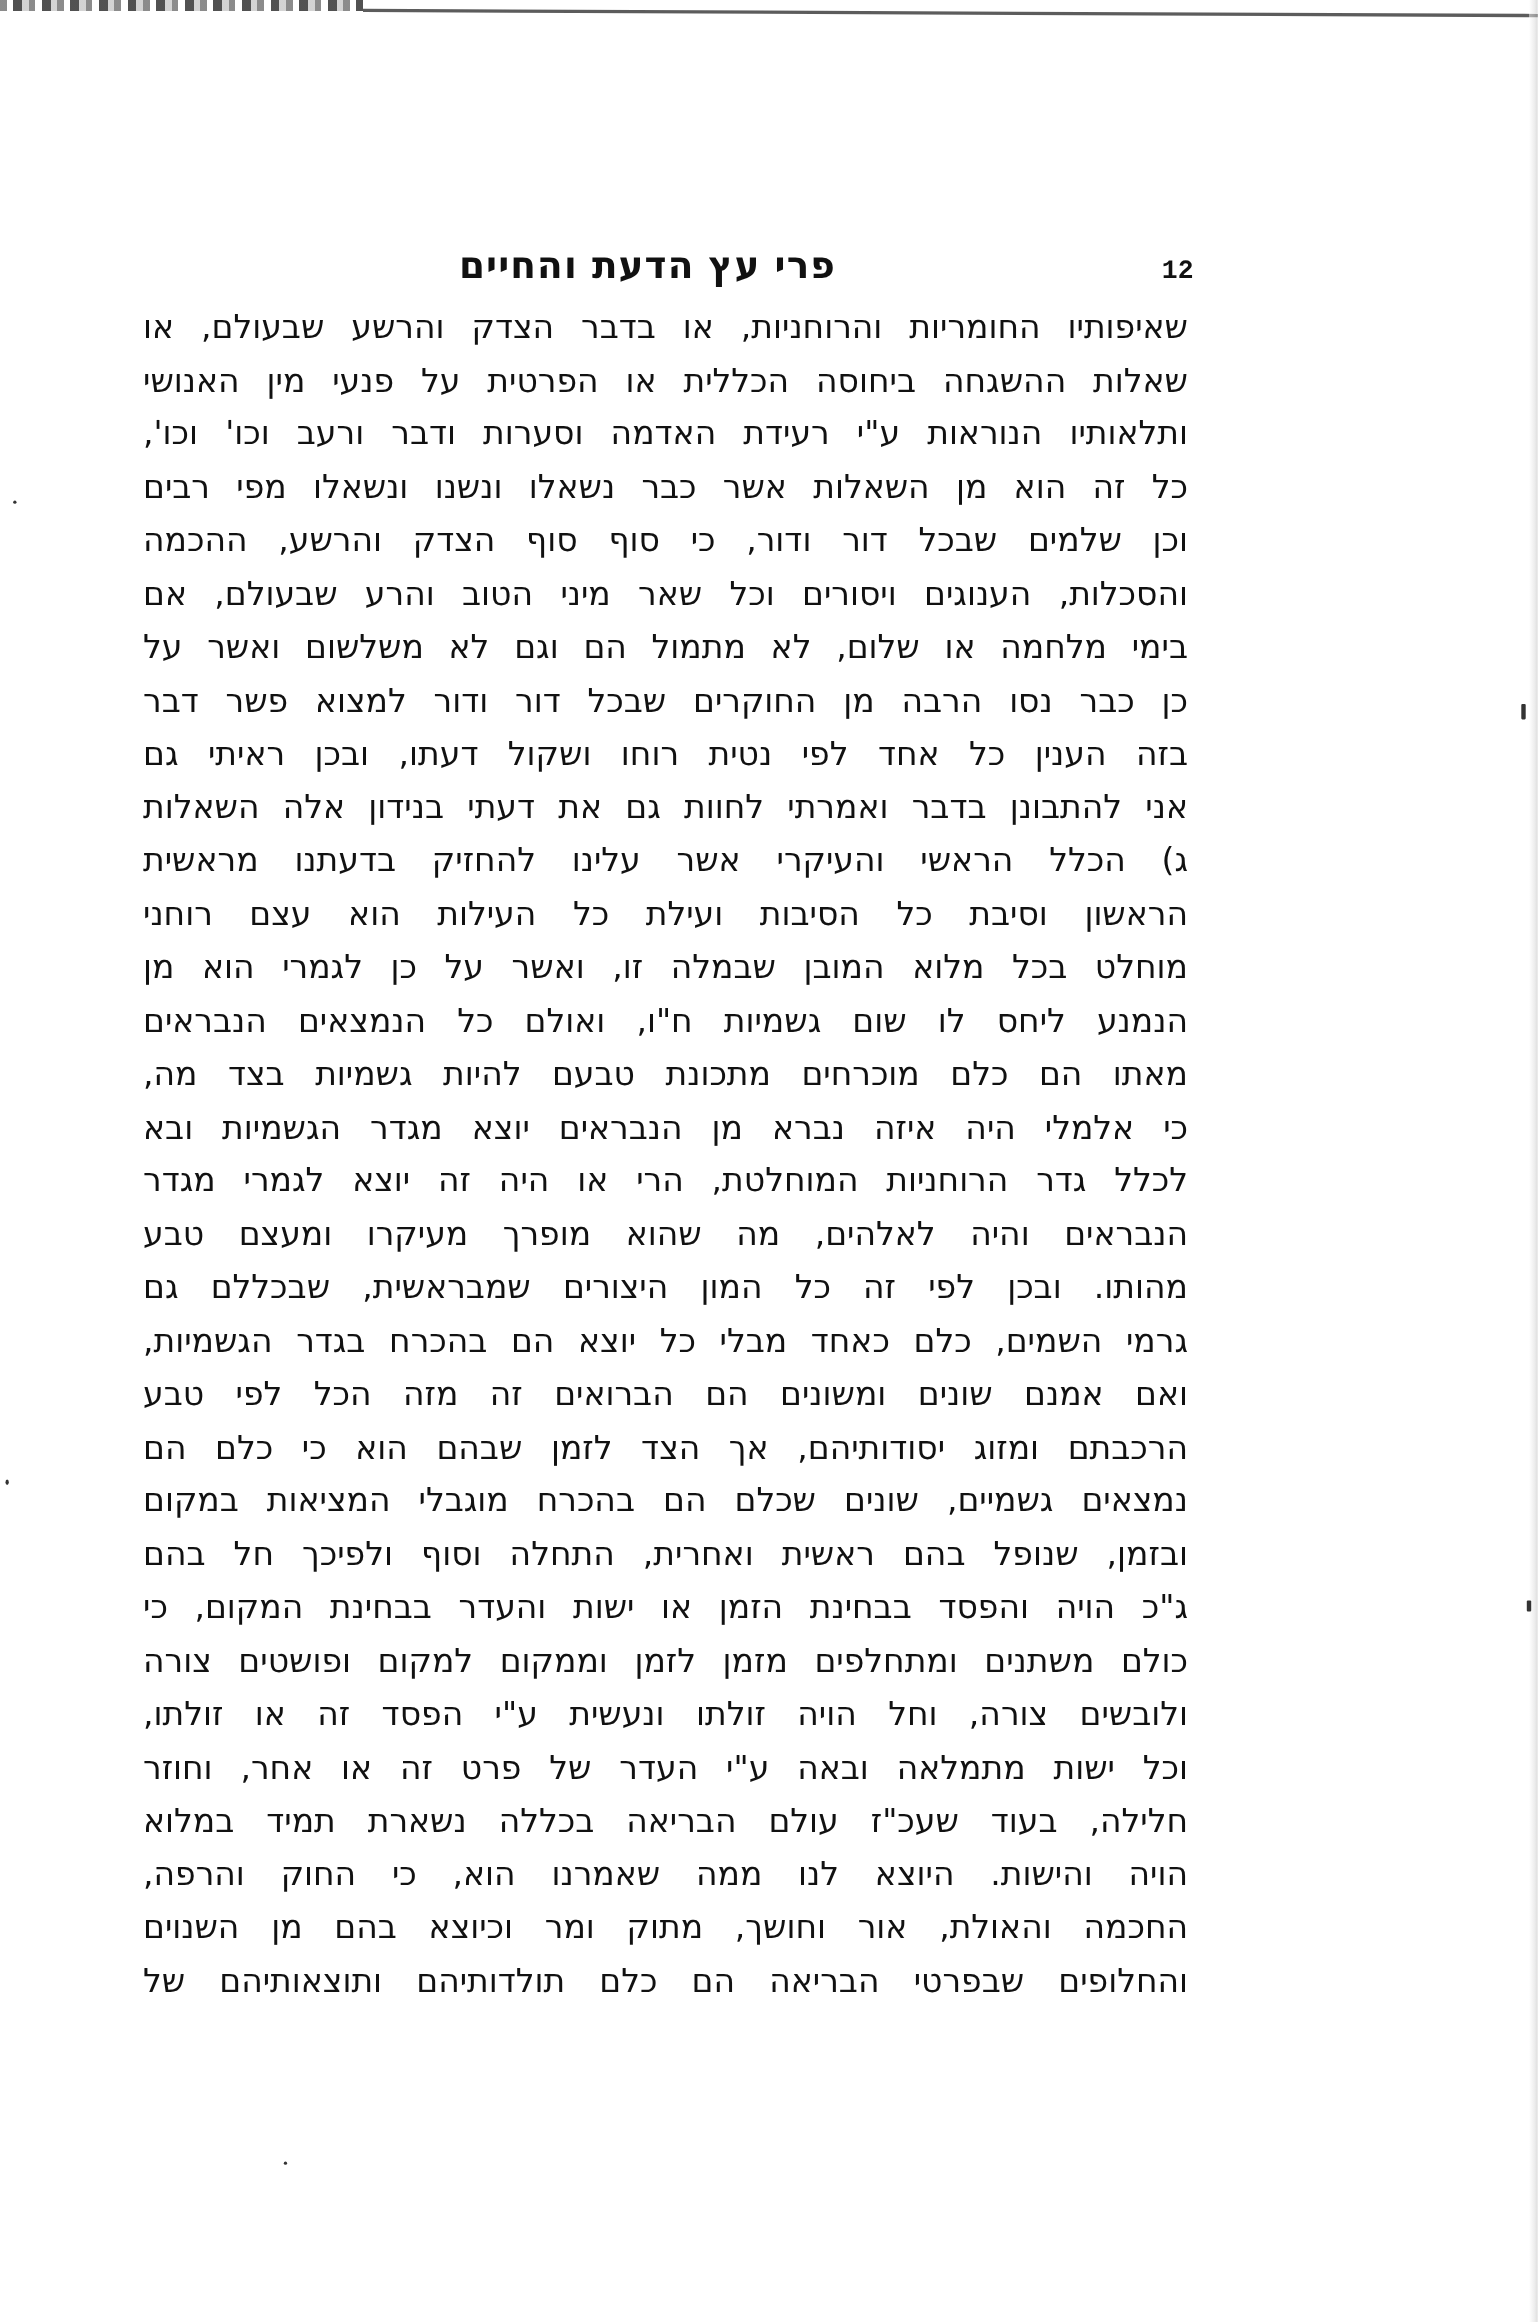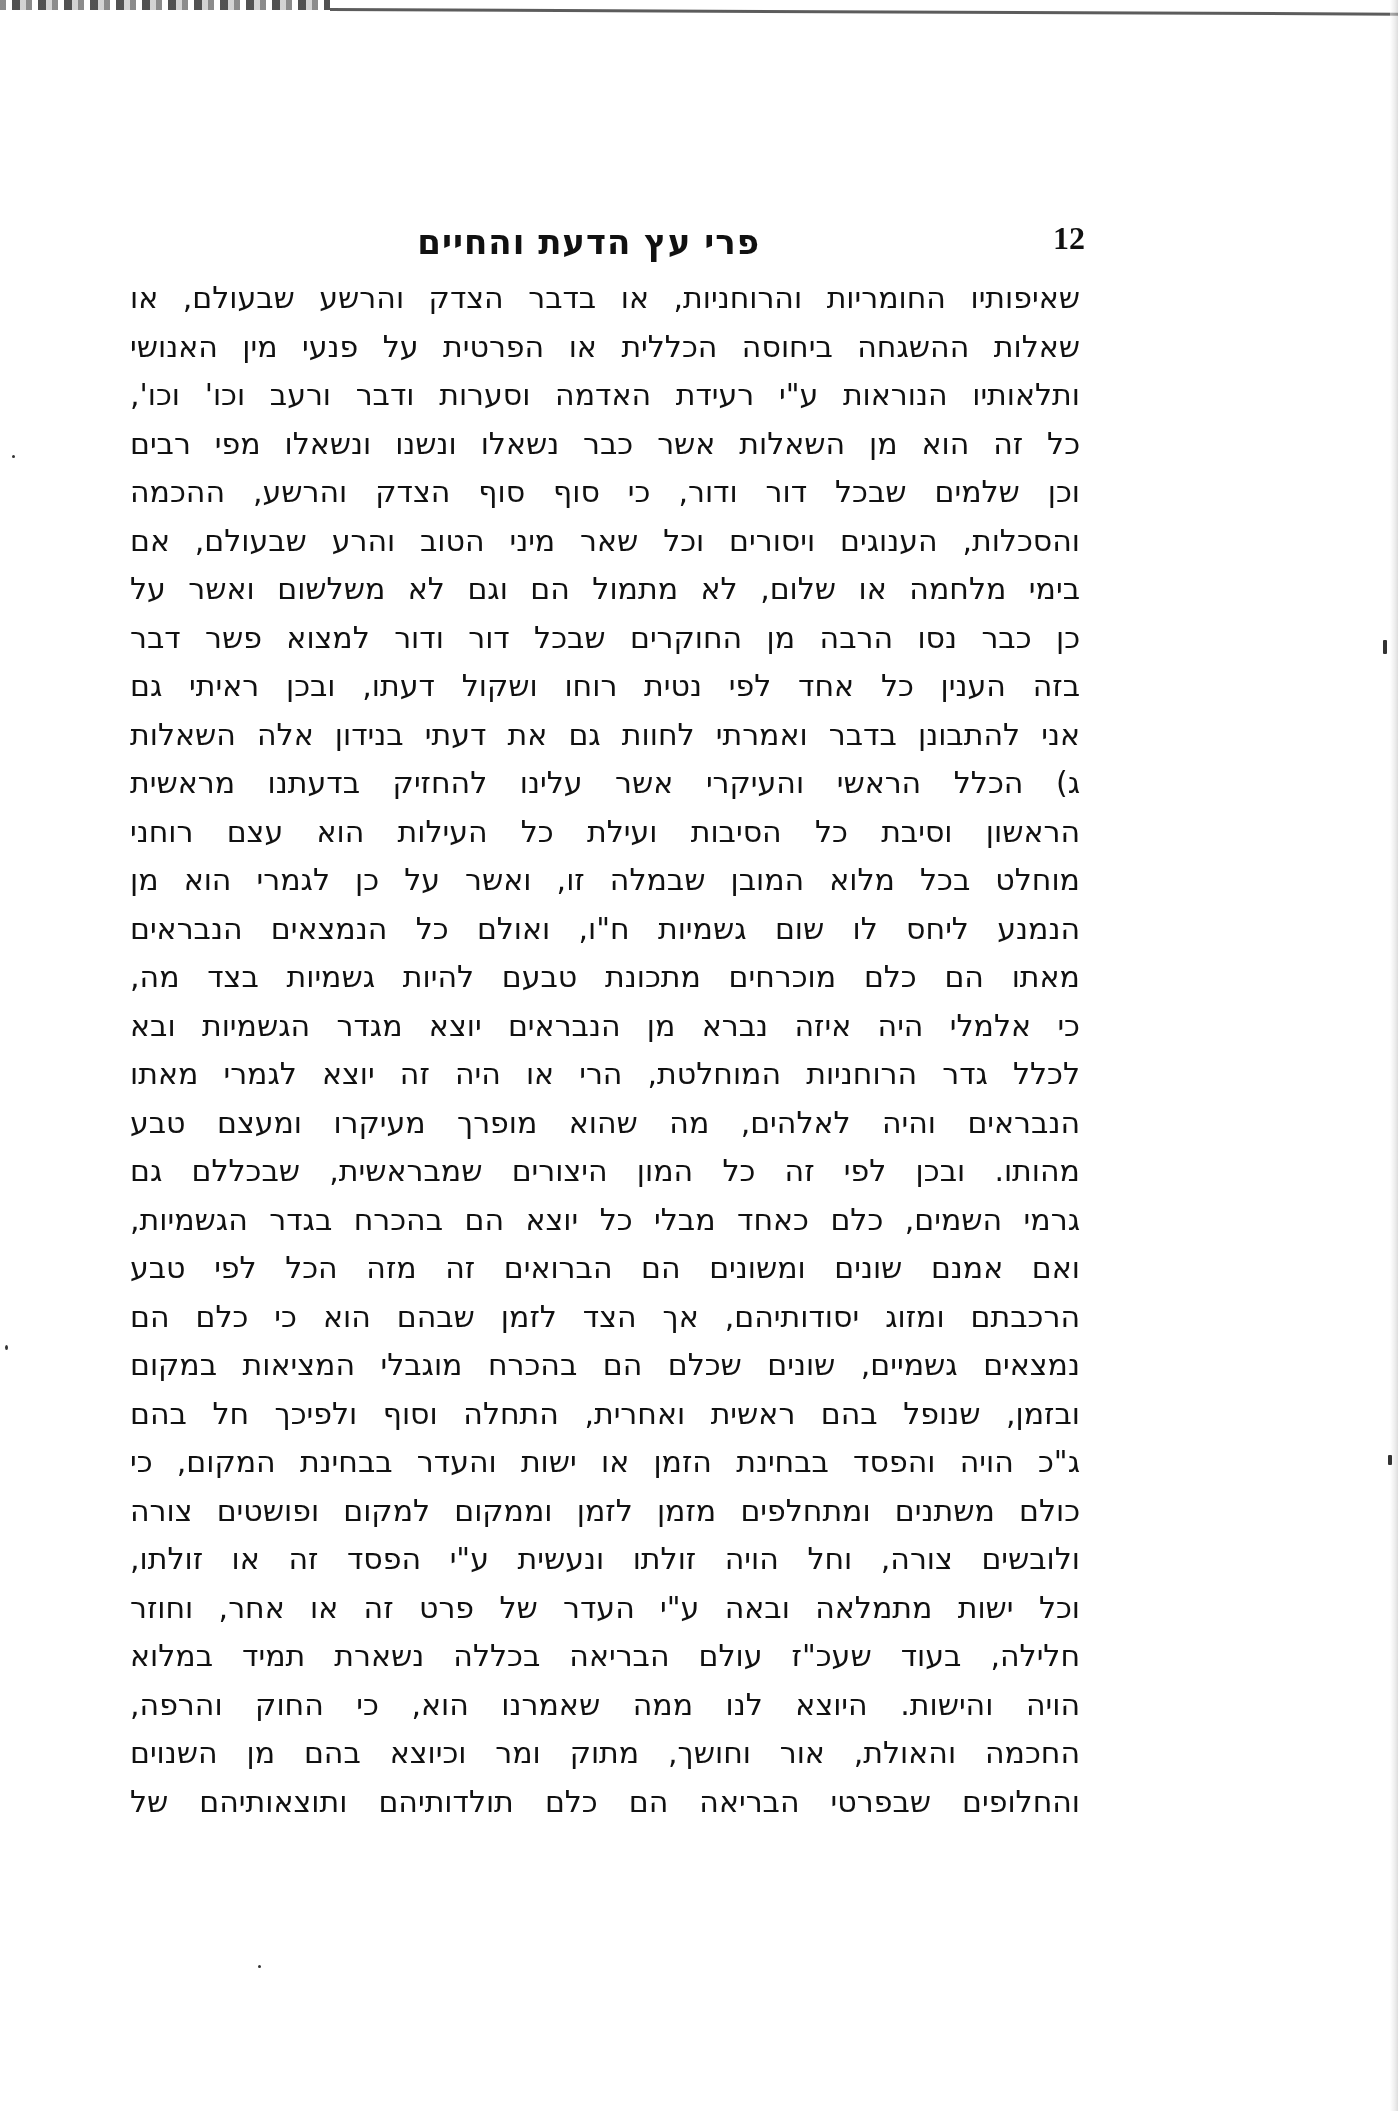--- a/index.html
+++ b/index.html
@@ -73,24 +73,24 @@
       right: 320px;
       top: 22px;
       font-family: "DejaVu Sans", "Liberation Sans", sans-serif;
       font-weight: bold;
       font-size: 34px;
       letter-spacing: 1px;
     }
     .page-number {
       position: absolute;
       right: -5px;
-      top: 20px;
-      font-family: Liberation Serif, serif;
+      top: 34px;
+      font-family: Liberation Mono, monospace;
       font-weight: bold;
-      font-size: 32px;
+      font-size: 24px;
       direction: ltr;
     }
     .body-text {
       margin-top: 4px;
     }
     .line {
       font-family: "DejaVu Sans", "Liberation Sans", sans-serif;
       font-size: 30px;
       line-height: 48.5px;
       height: 48.5px;
@@ -133,21 +133,21 @@
     <div class="line">בימי מלחמה או שלום, לא מתמול הם וגם לא משלשום ואשר על</div>
     <div class="line">כן כבר נסו הרבה מן החוקרים שבכל דור ודור למצוא פשר דבר</div>
     <div class="line">בזה הענין כל אחד לפי נטית רוחו ושקול דעתו, ובכן ראיתי גם</div>
     <div class="line">אני להתבונן בדבר ואמרתי לחוות גם את דעתי בנידון אלה השאלות</div>
     <div class="line">ג)  הכלל הראשי והעיקרי אשר עלינו להחזיק בדעתנו מראשית</div>
     <div class="line">הראשון וסיבת כל הסיבות ועילת כל העילות הוא עצם רוחני</div>
     <div class="line">מוחלט בכל מלוא המובן שבמלה זו, ואשר על כן לגמרי הוא מן</div>
     <div class="line">הנמנע ליחס לו שום גשמיות ח"ו, ואולם כל הנמצאים הנבראים</div>
     <div class="line">מאתו הם כלם מוכרחים מתכונת טבעם להיות גשמיות בצד מה,</div>
     <div class="line">כי אלמלי היה איזה נברא מן הנבראים יוצא מגדר הגשמיות ובא</div>
-    <div class="line">לכלל גדר הרוחניות המוחלטת, הרי או היה זה יוצא לגמרי מאתו</div>
+    <div class="line">לכלל גדר הרוחניות המוחלטת, הרי או היה זה יוצא לגמרי מגדר</div>
     <div class="line">הנבראים והיה לאלהים, מה שהוא מופרך מעיקרו ומעצם טבע</div>
     <div class="line">מהותו. ובכן לפי זה כל המון היצורים שמבראשית, שבכללם גם</div>
     <div class="line">גרמי השמים, כלם כאחד מבלי כל יוצא הם בהכרח בגדר הגשמיות,</div>
     <div class="line">ואם אמנם שונים ומשונים הם הברואים זה מזה הכל לפי טבע</div>
     <div class="line">הרכבתם ומזוג יסודותיהם, אך הצד לזמן שבהם הוא כי כלם הם</div>
     <div class="line">נמצאים גשמיים, שונים שכלם הם בהכרח מוגבלי המציאות במקום</div>
     <div class="line">ובזמן, שנופל בהם ראשית ואחרית, התחלה וסוף ולפיכך חל בהם</div>
     <div class="line">ג"כ הויה והפסד בבחינת הזמן או ישות והעדר בבחינת המקום, כי</div>
     <div class="line">כולם משתנים ומתחלפים מזמן לזמן וממקום למקום ופושטים צורה</div>
     <div class="line">ולובשים צורה, וחל הויה זולתו ונעשית ע"י הפסד זה או זולתו,</div>

